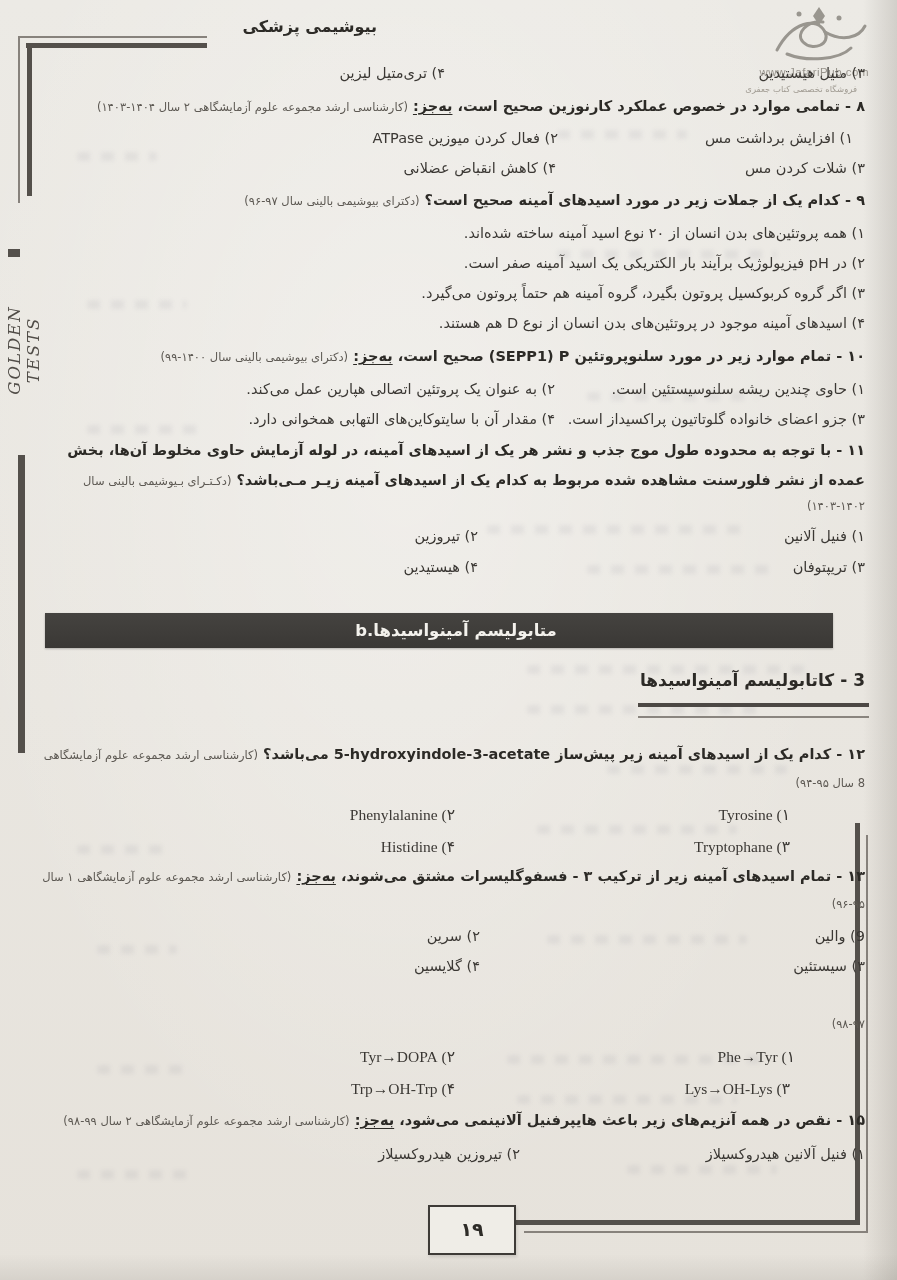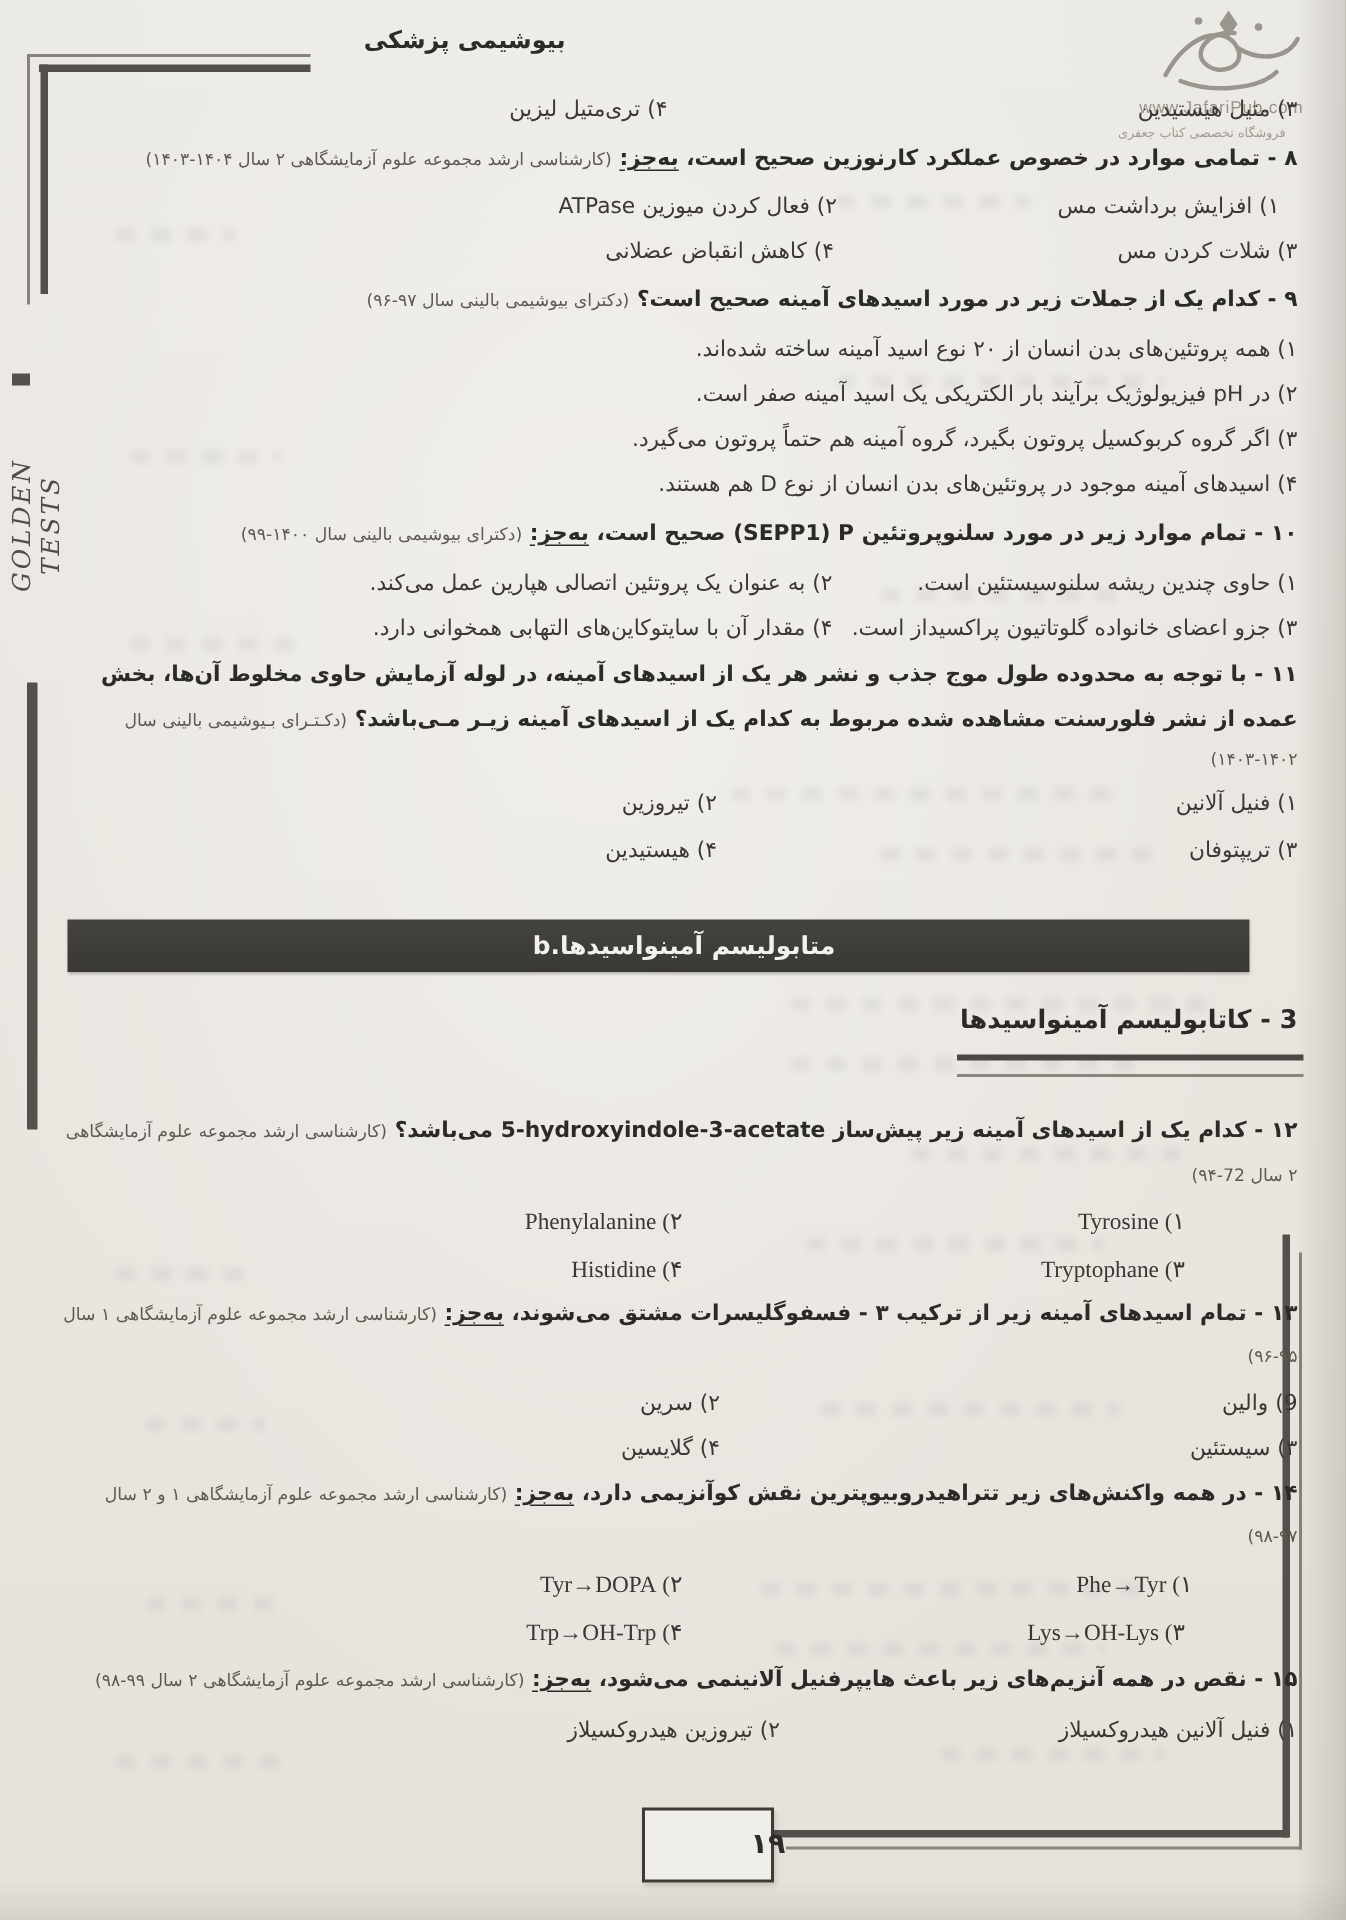--- a/index.html
+++ b/index.html
@@ -26,21 +26,21 @@
   .fr-thin{position:absolute;background:#87827c;}
   .bar-black{position:absolute;left:45px;top:613px;width:788px;height:35px;
      background:linear-gradient(180deg,#454340,#3a3835);box-shadow:0 1px 2px rgba(0,0,0,.25);}
   .bar-black .txt{width:100%;text-align:center;line-height:35px;color:#f3f1ec;
      font-weight:bold;font-size:16.5px;direction:rtl;margin-left:17px;}
   .headrule{position:absolute;left:638px;top:703px;width:231px;height:9px;
      border-top:4px solid #4c4844;border-bottom:2px solid #8a857f;}
   .pagebox{position:absolute;left:428px;top:1205px;width:84px;height:46px;
      background:#efede7;border:2px solid #3e3b37;box-shadow:1px 2px 3px rgba(0,0,0,.12);}
   .pagebox .num{width:100%;text-align:center;line-height:44px;font-weight:bold;
-     font-size:19px;color:#2e2c28;direction:rtl;padding-left:40px;}
+     font-size:19px;color:#2e2c28;direction:rtl;}
   .golden{position:absolute;left:-55px;top:335px;width:150px;height:30px;
      transform:rotate(-90deg);text-align:center;font-family:"DejaVu Serif","Liberation Serif",serif;
      font-style:italic;font-size:16.5px;letter-spacing:2px;color:#504c47;}
   .wm{position:absolute;color:#98948c;}
   .wm-url{top:66px;right:28px;font-size:11.5px;letter-spacing:.5px;font-family:"Liberation Sans","DejaVu Sans",sans-serif;}
   .wm-store{top:84px;right:40px;font-size:8.5px;direction:rtl;color:#a19c93;}
   .bl{position:absolute;height:9px;border-radius:4px;filter:blur(2px);opacity:.55;
      background:repeating-linear-gradient(90deg,rgba(108,106,124,.16) 0 13px,rgba(108,106,124,0) 13px 24px);}
 </style>
 </head>
@@ -131,34 +131,33 @@
   <div class="t opt" style="right:419px;top:558px">۴) هیستیدین</div>
 
   <div class="bar-black">
     <div class="txt">متابولیسم آمینواسیدها.b</div>
   </div>
 
   <div class="t stem" style="right:32px;top:669px;font-size:17px">3 - کاتابولیسم آمینواسیدها</div>
   <div class="headrule"></div>
 
   <div class="t stem" style="right:32px;top:745px"><span>۱۲ - کدام یک از اسیدهای آمینه زیر پیش‌ساز ⁦5-hydroxyindole-3-acetate⁩ می‌باشد؟</span> <span class="cite">(کارشناسی ارشد مجموعه علوم آزمایشگاهی</span></div>
-  <div class="t cite" style="right:32px;top:776px">۲ سال 72-۹۴)</div>
+  <div class="t cite" style="right:32px;top:776px">8 سال ۹۵-۹۴)</div>
   <div class="t opt lat" style="right:107px;top:805px">۱) Tyrosine</div>
   <div class="t opt lat" style="right:442px;top:805px">۲) Phenylalanine</div>
   <div class="t opt lat" style="right:107px;top:837px">۳) Tryptophane</div>
   <div class="t opt lat" style="right:442px;top:837px">۴) Histidine</div>
 
   <div class="t stem" style="right:32px;top:867px"><span>۱۳ - تمام اسیدهای آمینه زیر از ترکیب ۳ - فسفوگلیسرات مشتق می‌شوند،</span> <span class="exc">به‌جز:</span> <span class="cite">(کارشناسی ارشد مجموعه علوم آزمایشگاهی ۱ سال</span></div>
   <div class="t cite" style="right:32px;top:897px">۹۶-۹۵)</div>
   <div class="t opt" style="right:32px;top:927px">9) والین</div>
   <div class="t opt" style="right:417px;top:927px">۲) سرین</div>
   <div class="t opt" style="right:32px;top:957px">۳) سیستئین</div>
   <div class="t opt" style="right:417px;top:957px">۴) گلایسین</div>
 
-  <div class="t stem" style="right:32px;top:987px"><span>۱۴ - در همه واکنش‌های زیر تتراهیدروبیوپترین نقش کوآنزیمی دارد،</span> <span class="exc">به‌جز:</span> <span class="cite">(کارشناسی ارشد مجموعه علوم آزمایشگاهی ۱ و ۲ سال</span></div>
   <div class="t cite" style="right:32px;top:1017px">۹۸-۹۷)</div>
   <div class="t opt lat" style="right:102px;top:1047px">۱) Phe→Tyr</div>
   <div class="t opt lat" style="right:442px;top:1047px">۲) Tyr→DOPA</div>
   <div class="t opt lat" style="right:107px;top:1079px">۳) Lys→OH-Lys</div>
   <div class="t opt lat" style="right:442px;top:1079px">۴) Trp→OH-Trp</div>
 
   <div class="t stem" style="right:32px;top:1111px"><span>۱۵ - نقص در همه آنزیم‌های زیر باعث هایپرفنیل آلانینمی می‌شود،</span> <span class="exc">به‌جز:</span> <span class="cite">(کارشناسی ارشد مجموعه علوم آزمایشگاهی ۲ سال ۹۹-۹۸)</span></div>
   <div class="t opt" style="right:32px;top:1145px">۱) فنیل آلانین هیدروکسیلاز</div>
   <div class="t opt" style="right:377px;top:1145px">۲) تیروزین هیدروکسیلاز</div>
 

